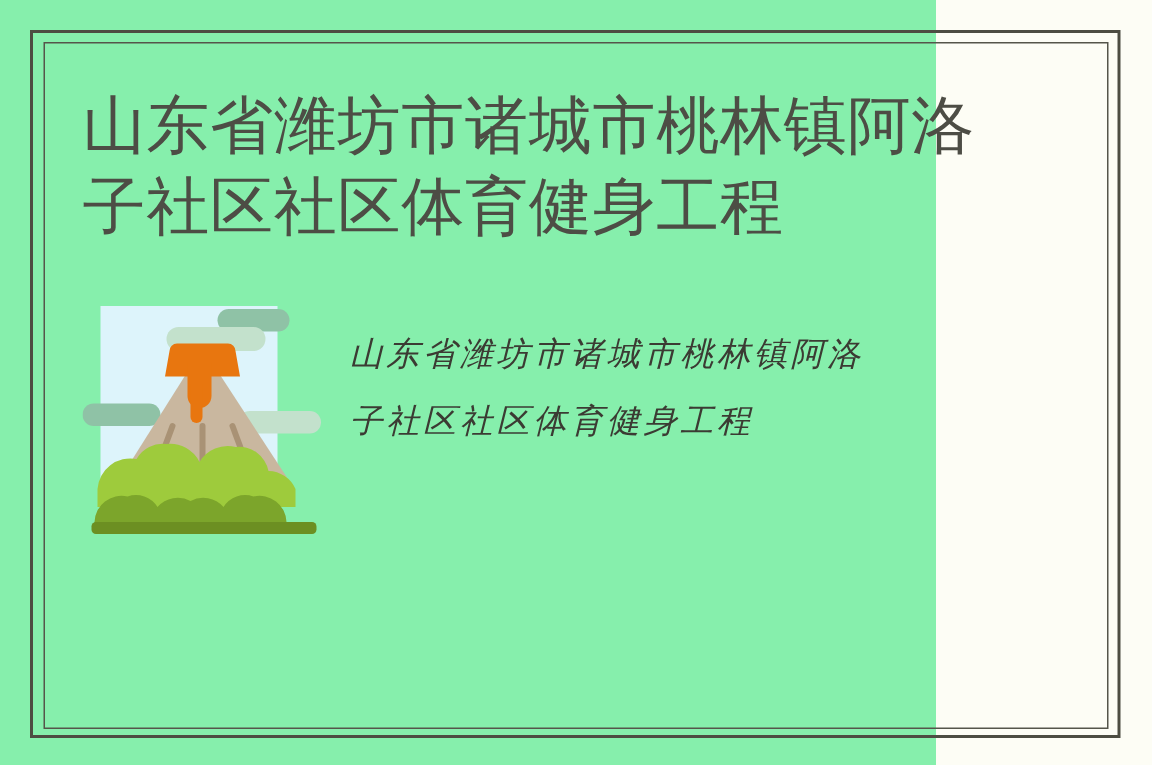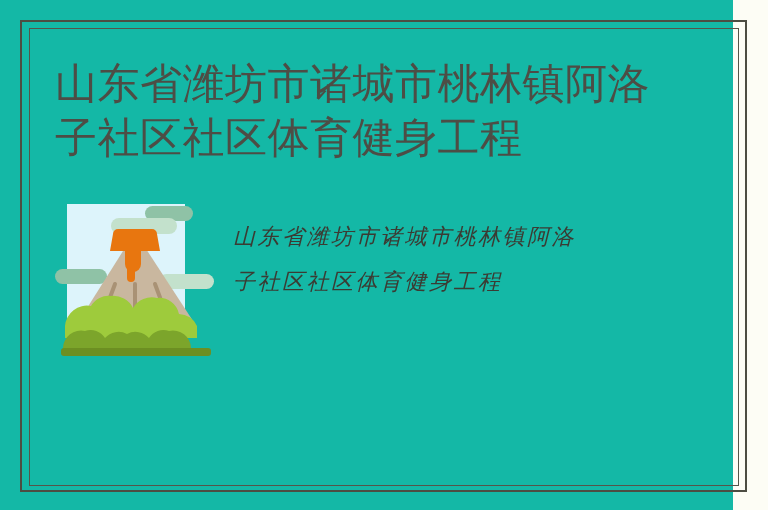--- a/index.html
+++ b/index.html
@@ -9,23 +9,23 @@
   body {
     width: 768px;
     height: 510px;
     background: #fdfdf5;
     font-family: "Liberation Sans", "DejaVu Sans", sans-serif;
     overflow: hidden;
   }
 
   #page {
     position: relative;
-    width: 733px;
+    width: 624px;
     height: 510px;
-    background: #14b8a6;
+    background: #86efac;
   }
 
   
   .frame-outer {
     position: absolute;
     left: 20px;
     top: 20px;
     width: 727px;
     height: 472px;
     border: 2px solid #4d4d42;

